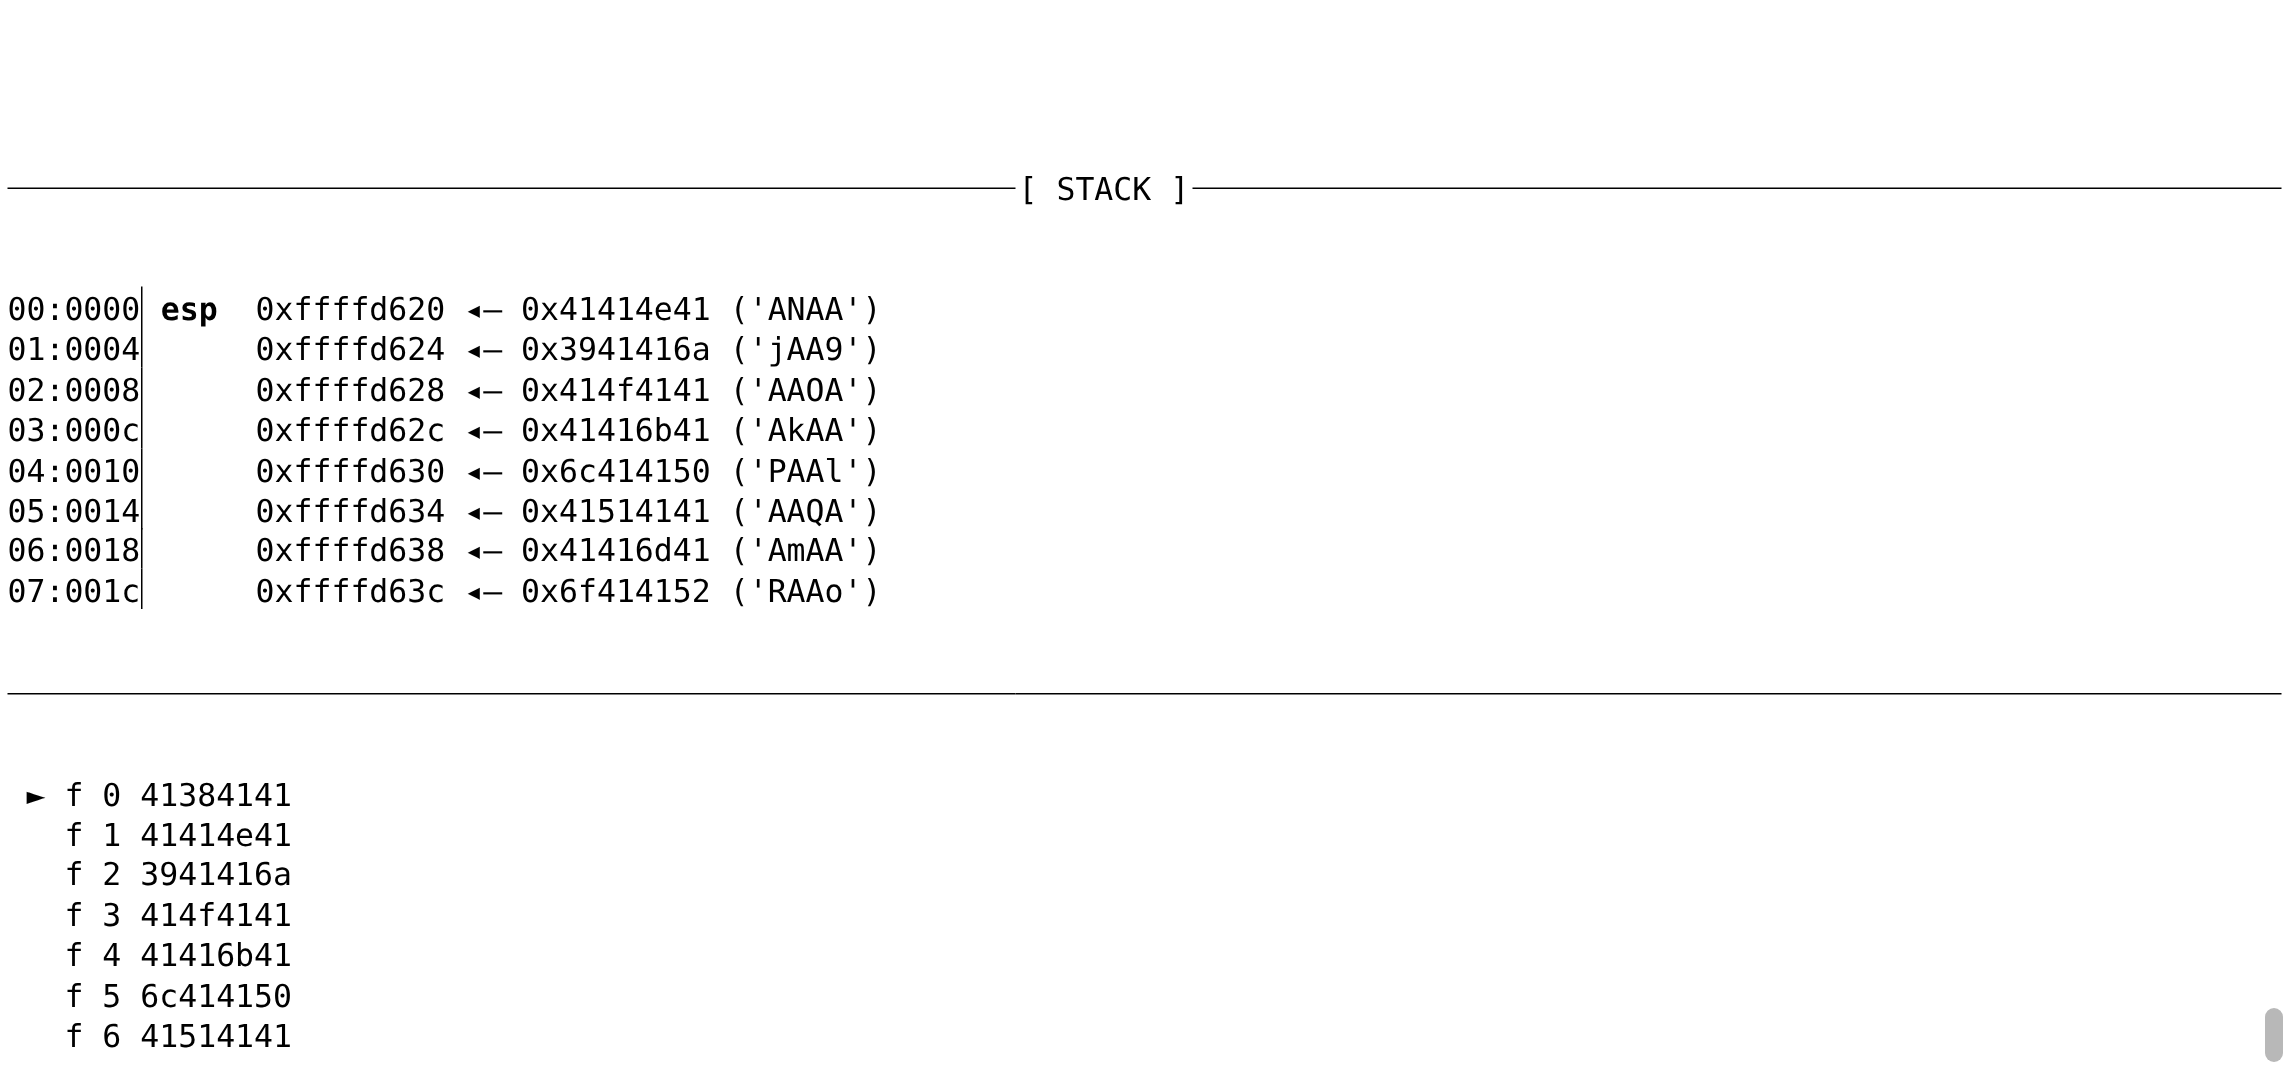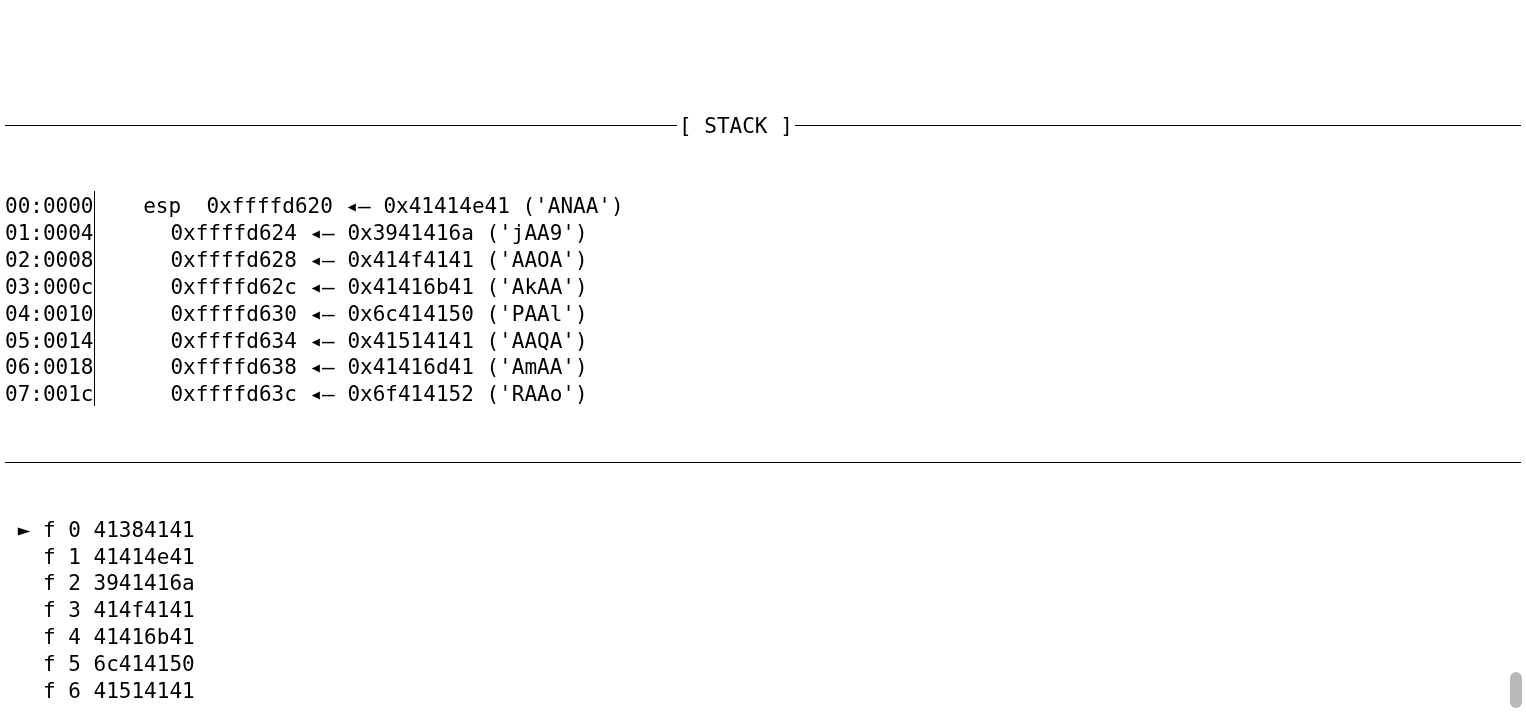--- a/index.html
+++ b/index.html
@@ -33,22 +33,21 @@
     }
     .vbar {
       display: inline-block;
       border-left: 1.5px solid #000;
       height: 27px;
       margin-top: -2px;
       margin-bottom: -2px;
       vertical-align: middle;
     }
     .bold {
-      font-weight: normal;
-      margin-left: 36px;
+      font-weight: bold;
     }
     .backtrace-line {
     }
     .scrollbar {
       position: fixed;
       right: 4px;
       top: 0;
       width: 12px;
       height: 100%;
     }

